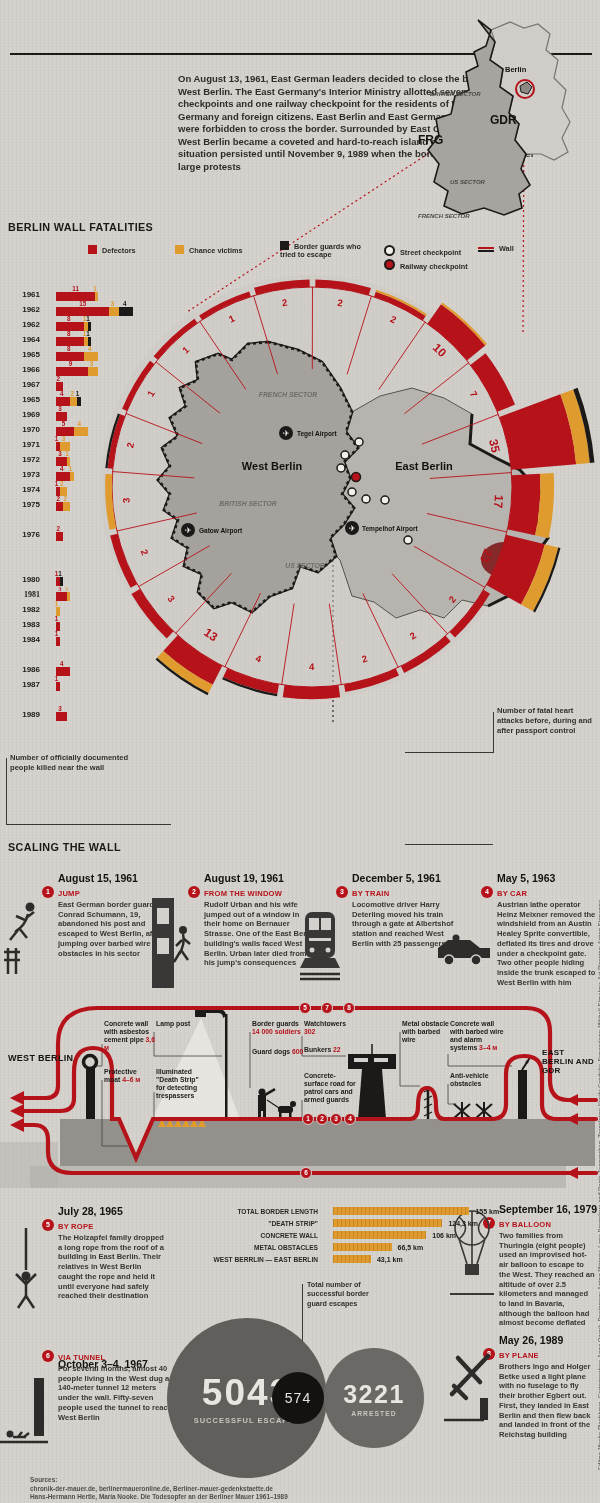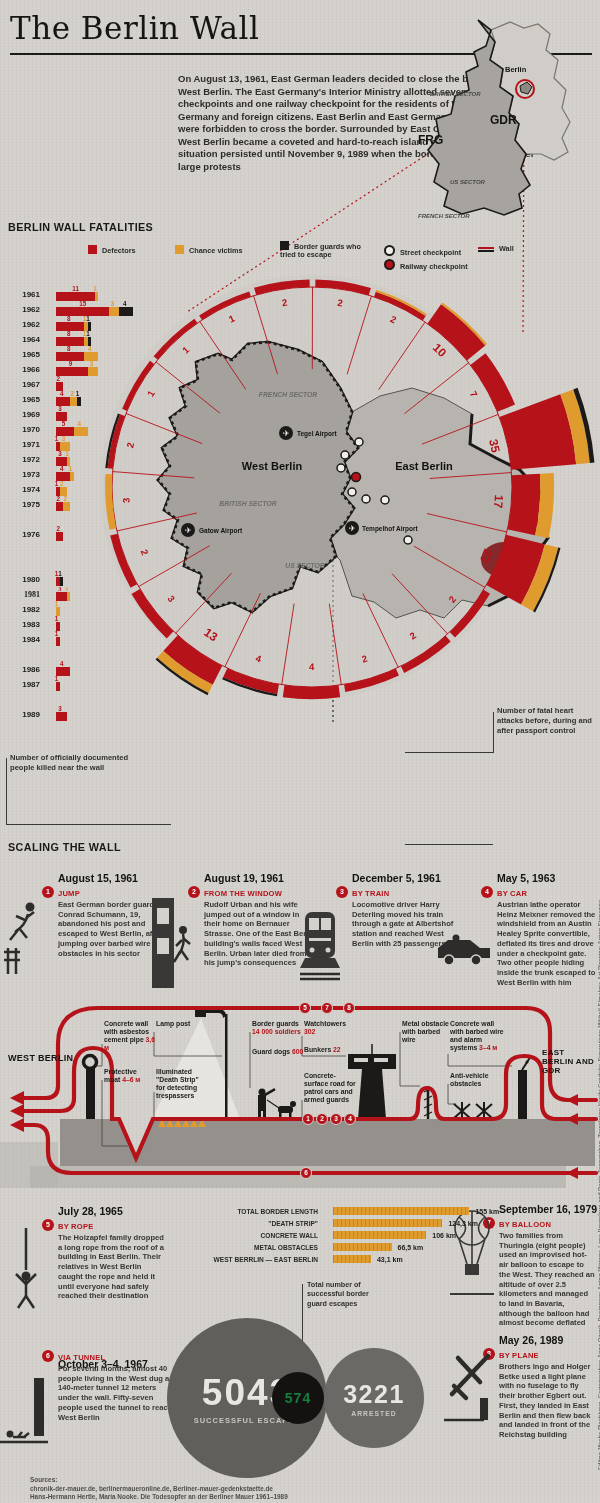--- a/index.html
+++ b/index.html
@@ -52,21 +52,20 @@
 <div class="page">
 
   <svg class="abs" style="left:0;top:0;" width="600" height="1503" viewBox="0 0 1503" preserveAspectRatio="none">
   </svg>
   <svg class="abs" style="left:0;top:0;" width="600" height="1503" viewBox="0 0 600 1503">
     <line x1="516" y1="96" x2="187" y2="312" stroke="#b5121a" stroke-width="1.2" stroke-dasharray="2,3"></line>
     <line x1="524" y1="100" x2="523" y2="333" stroke="#b5121a" stroke-width="1.2" stroke-dasharray="2,3"></line>
     <line x1="333" y1="505" x2="333" y2="724" stroke="#1c1a18" stroke-width="1.1" stroke-dasharray="2,3"></line>
   </svg>
 
-  <div class="abs title" style="left:10px;top:10px;">The Berlin Wall</div>
   <div class="abs rule" style="left:10px;top:53px;width:582px;"></div>
   <div class="abs intro" style="left:178px;top:73px;width:358px;">On August 13, 1961, East German leaders decided to close the border with West Berlin. The East Germany's Interior Ministry allotted seven street checkpoints and one railway checkpoint for the residents of West Berlin, West Germany and foreign citizens. East Berlin and East Germany (GDR) residents were forbidden to cross the border. Surrounded by East Germany on all sides, West Berlin became a coveted and hard-to-reach island of freedom. This situation persisted until November 9, 1989 when the border was reopened after large protests</div>
 
   <svg class="abs" style="left:378px;top:6px;" width="222" height="232" viewBox="0 0 222 232">
     <path d="M113,24 L132,16 L146,22 L160,18 L172,28 L168,44 L180,54 L176,72 L188,84 L184,102 L192,116 L184,132 L190,146 L176,154 L163,148 L148,148 L137,134 L141,118 L131,107 L135,90 L122,81 L125,63 L112,54 L117,36 Z" fill="#d0cdc8" stroke="#77756f" stroke-width="1.2"></path>
     <path d="M100,14 L113,24 L108,40 L96,46 L100,60 L88,66 L91,84 L77,90 L73,108 L58,113 L61,130 L50,144 L61,158 L56,176 L70,185 L66,200 L84,208 L106,202 L126,209 L144,202 L141,188 L152,179 L143,163 L148,148 L137,134 L141,118 L131,107 L135,90 L122,81 L125,63 L112,54 L117,36 Z" fill="#a7a49f" stroke="#1c1a18" stroke-width="1.6"></path>
     <path d="M142,80 L149,76 L154,81 L150,88 L143,86 Z" fill="#8c8984" stroke="#1c1a18" stroke-width="1"></path>
     <circle cx="147" cy="83" r="9" fill="none" stroke="#b5121a" stroke-width="2"></circle>
     <text x="127" y="66" font-size="7.5" font-weight="bold" fill="#14120f">Berlin</text>
     <text x="40" y="138" font-size="12" font-weight="bold" fill="#14120f">FRG</text>
@@ -665,21 +664,21 @@
 
   <div class="gray-circle" style="left:167px;top:1318px;width:160px;height:160px;background:#615f5c;">
     <div style="font-size:37px;font-weight:700;letter-spacing:2px;color:#e9e6e1;">5043</div>
     <div style="font-size:7.5px;font-weight:700;letter-spacing:1px;color:#c9c6c1;margin-top:2px;">SUCCESSFUL ESCAPES</div>
   </div>
   <div class="gray-circle" style="left:324px;top:1348px;width:100px;height:100px;background:#6b6965;">
     <div style="font-size:25px;font-weight:700;letter-spacing:1.5px;color:#e9e6e1;">3221</div>
     <div style="font-size:6.8px;font-weight:700;letter-spacing:1px;color:#c9c6c1;margin-top:1px;">ARRESTED</div>
   </div>
   <div class="gray-circle" style="left:272px;top:1372px;width:52px;height:52px;background:#131210;z-index:3;">
-    <div style="font-size:14px;font-weight:700;letter-spacing:1px;color:#15803d;">574</div>
+    <div style="font-size:14px;font-weight:400;letter-spacing:1px;color:#e5e5e5;">574</div>
   </div>
 
   <div class="sources" style="left:30px;top:1476px;">
     <span>Sources:</span><br>
     <span>chronik-der-mauer.de, berlinermaueronline.de, Berliner-mauer-gedenkstaette.de</span><br>
     <span>Hans-Hermann Hertle, Maria Nooke. Die Todesopfer an der Berliner Mauer 1961–1989</span>
   </div>
   <div class="credits" style="left:597px;top:1470px;">Editor: Masha Pleshkova. Cartographer: Anna Ozyuk. Designers: Anton Mizinov, Lena Bourslava and Denis Zaporozhan. Translator: Vasily Grodsky. Supervisor: Mikhail Simakov. Art Director: Anton Stepanov</div>
 
 </div>

